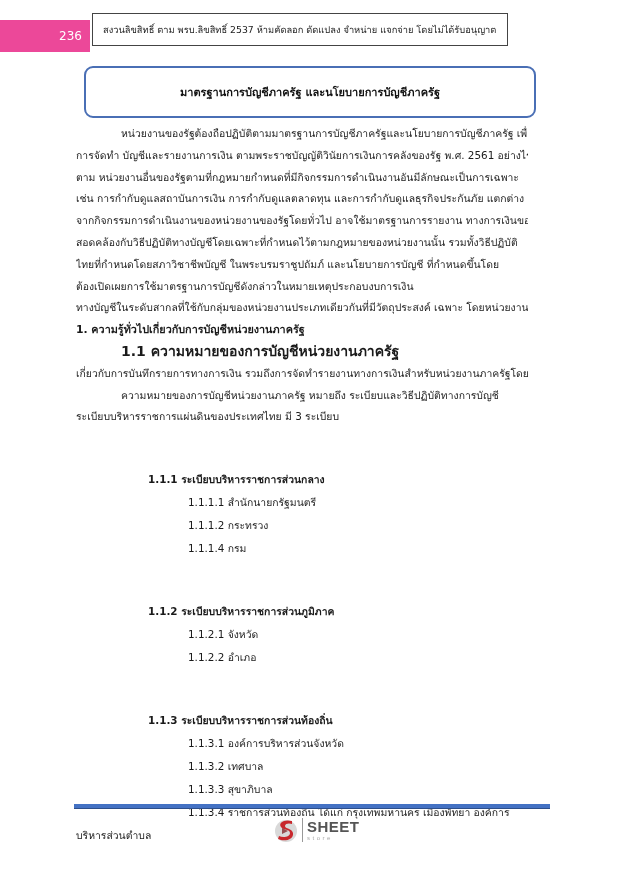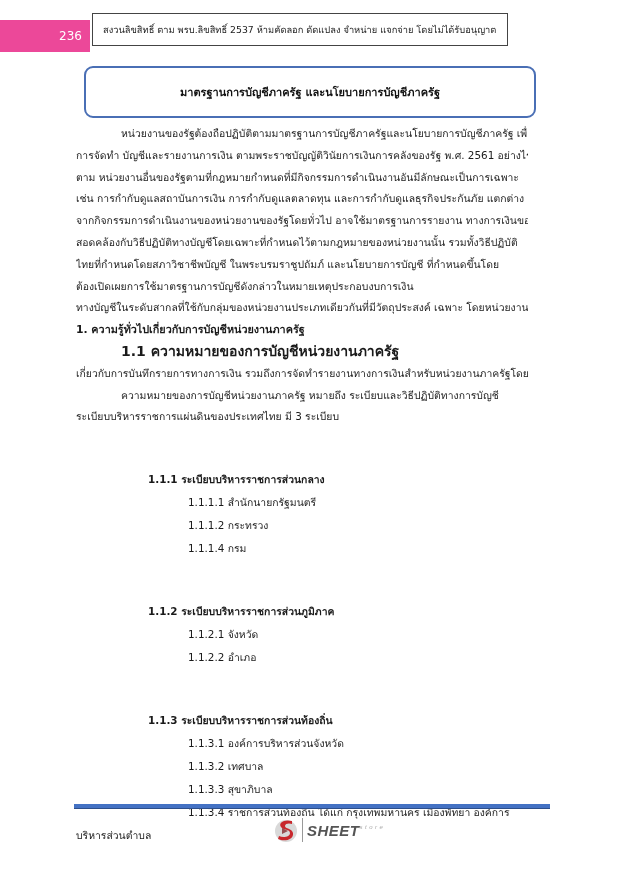--- a/index.html
+++ b/index.html
@@ -41,21 +41,21 @@
     background: #4472c4; border-bottom: 1px solid #2e4f8a;
   }
   .logo {
     position: absolute; left: 274px; top: 815px; height: 30px;
     display: flex; align-items: center;
   }
   .logo-mark {
     width: 24px; height: 26px; position: relative;
   }
   .logo-sep { width: 1px; height: 24px; background: #999; margin: 0 4px 0 4px; }
-  .logo-text { display: flex; line-height: 1; font-style: italic; }
+  .logo-text { display: flex; flex-direction: column; line-height: 1; }
   .logo-main {
     font-family: "Liberation Sans", sans-serif; font-weight: bold;
     font-size: 15px; color: #555; letter-spacing: 0.5px;
   }
   .logo-sub {
     font-family: "Liberation Sans", sans-serif; font-size: 6px;
     color: #aaa; letter-spacing: 2.5px; margin-top: 1px;
   }
 </style>
 </head>

